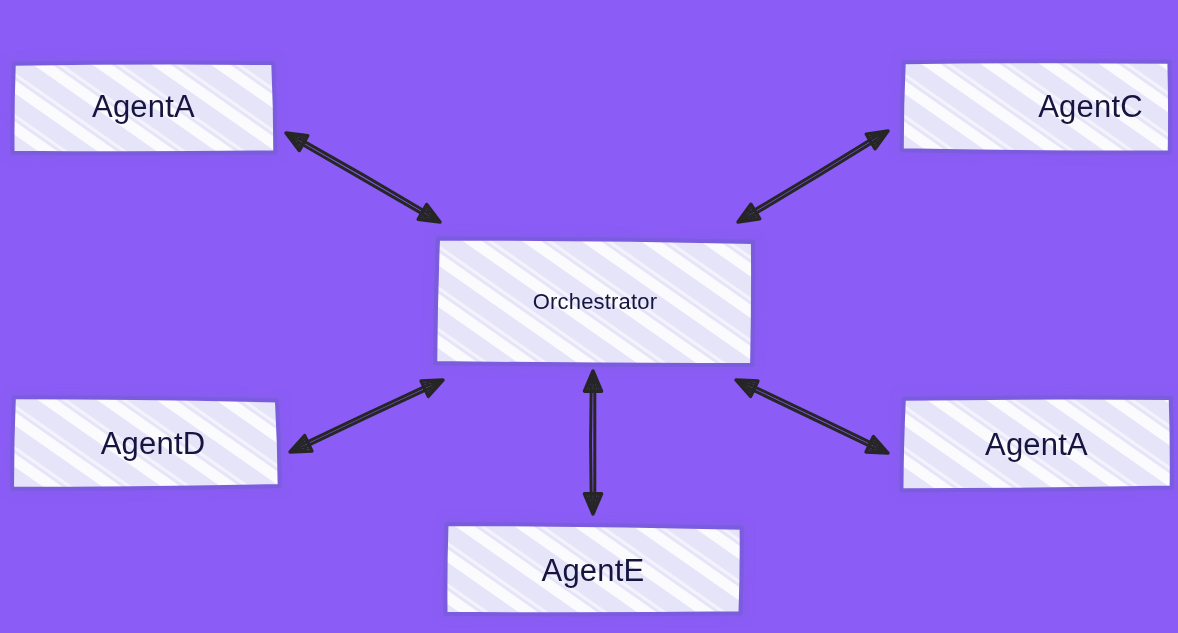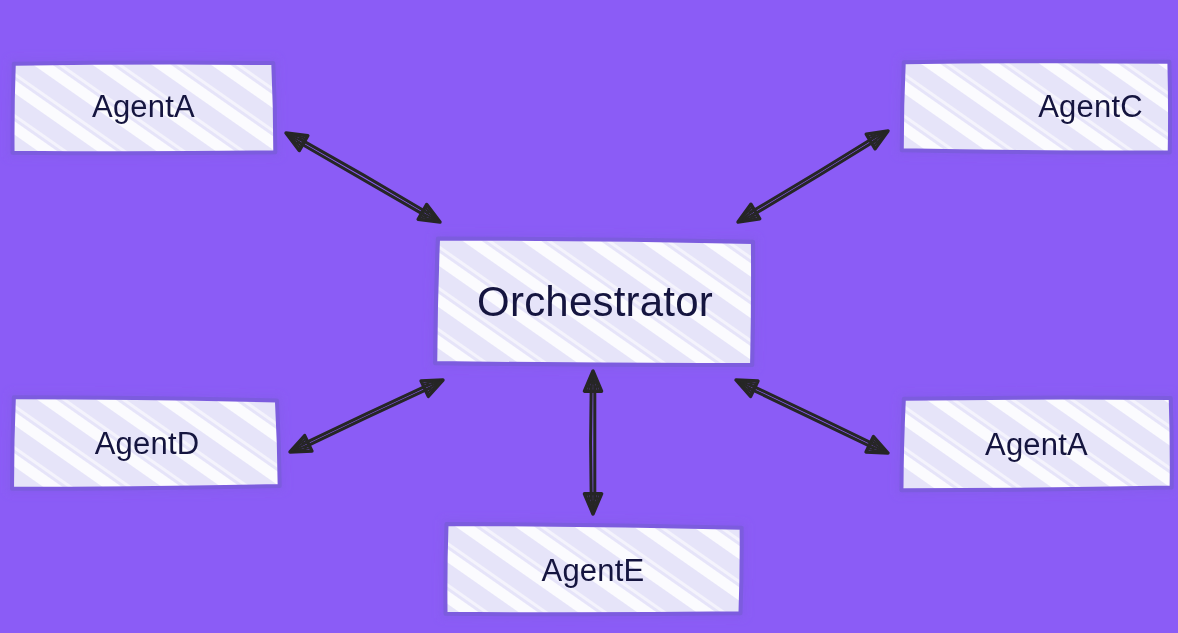--- a/index.html
+++ b/index.html
@@ -30,21 +30,21 @@
     align-items: center;
     justify-content: center;
     color: #15153f;
     font-family: "Liberation Sans", sans-serif;
     font-weight: 400;
     letter-spacing: 0.2px;
     pointer-events: none;
     white-space: nowrap;
   }
   .node-label.small { font-size: 31px; }
-  .node-label.big { font-size: 42px; }
+  .node-label.big { font-size: 22px; }
 </style>
 </head>
 <body>
 
 <div id="canvas">
 
   <svg id="diagram-svg" viewBox="0 0 1178 633" xmlns="http://www.w3.org/2000/svg">
     <defs>
       <pattern id="hatch" width="34" height="34" patternUnits="userSpaceOnUse" patternTransform="rotate(-55)">
         <rect width="34" height="34" fill="#e6e4f9"></rect>
@@ -185,18 +185,18 @@
             <path d="M 593.2056128847389 373.4316010241676 L 594.713440706158 391.2633418680635" stroke="#262626" stroke-width="2.2" stroke-linecap="round" fill="none"></path>
             <path d="M 593.6168386542168 373.4316010241676 L 598.1403221184742 391.2633418680635" stroke="#262626" stroke-width="2.2" stroke-linecap="round" fill="none"></path>
           </g>
         </g>
       </g>
   </svg>
 
   <div id="labels-layer">
       <div class="node-label small" style="left: 12px; top: 63px; width: 263px; height: 88px; color: rgb(21, 21, 63);">AgentA</div>
       <div class="node-label small" style="left: 957px; top: 62px; width: 267px; height: 90px; color: rgb(21, 21, 63);">AgentC</div>
-      <div class="node-label small" style="left: 14px; top: 399px; width: 266px; height: 89px; color: rgb(21, 21, 63);">AgentD</div>
+      <div class="node-label small" style="left: 20px; top: 399px; width: 266px; height: 89px; color: rgb(21, 21, 63);">AgentD</div>
       <div class="node-label small" style="left: 903px; top: 400px; width: 267px; height: 89px; color: rgb(21, 21, 63);">AgentA</div>
       <div class="node-label small" style="left: 446px; top: 526px; width: 294px; height: 89px; color: rgb(21, 21, 63);">AgentE</div>
       <div class="node-label big" style="left: 437px; top: 240px; width: 316px; height: 123px; color: rgb(21, 21, 63);">Orchestrator</div>
     </div>
 </div>
 
 </body></html>

